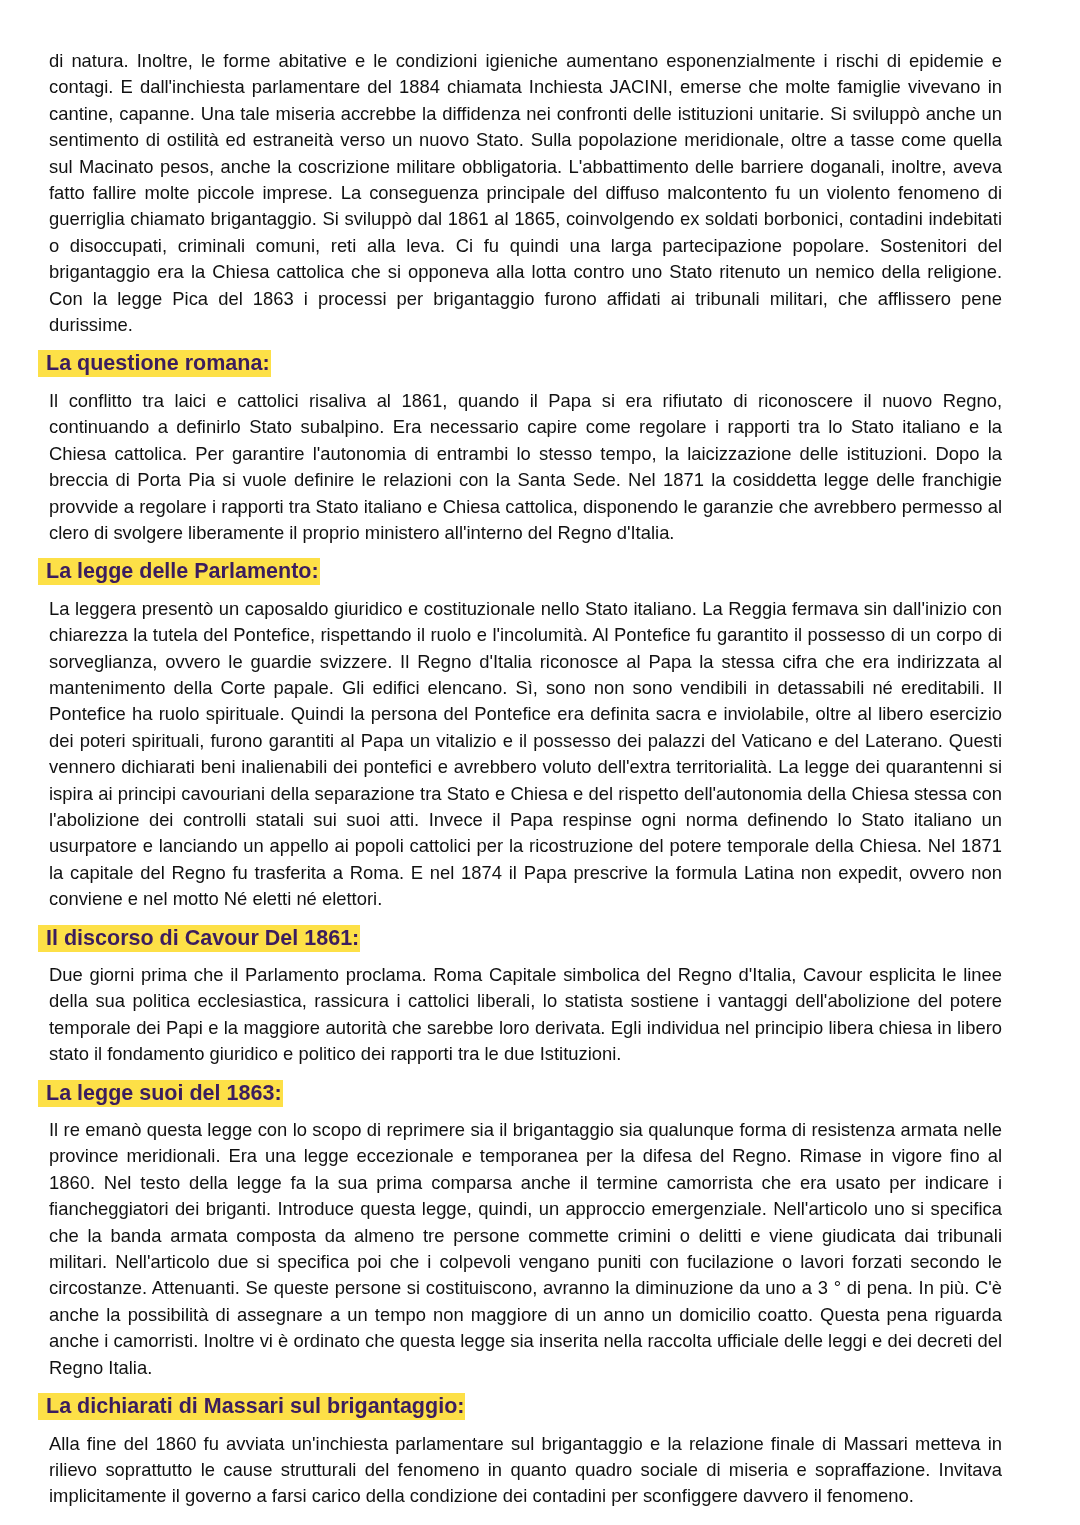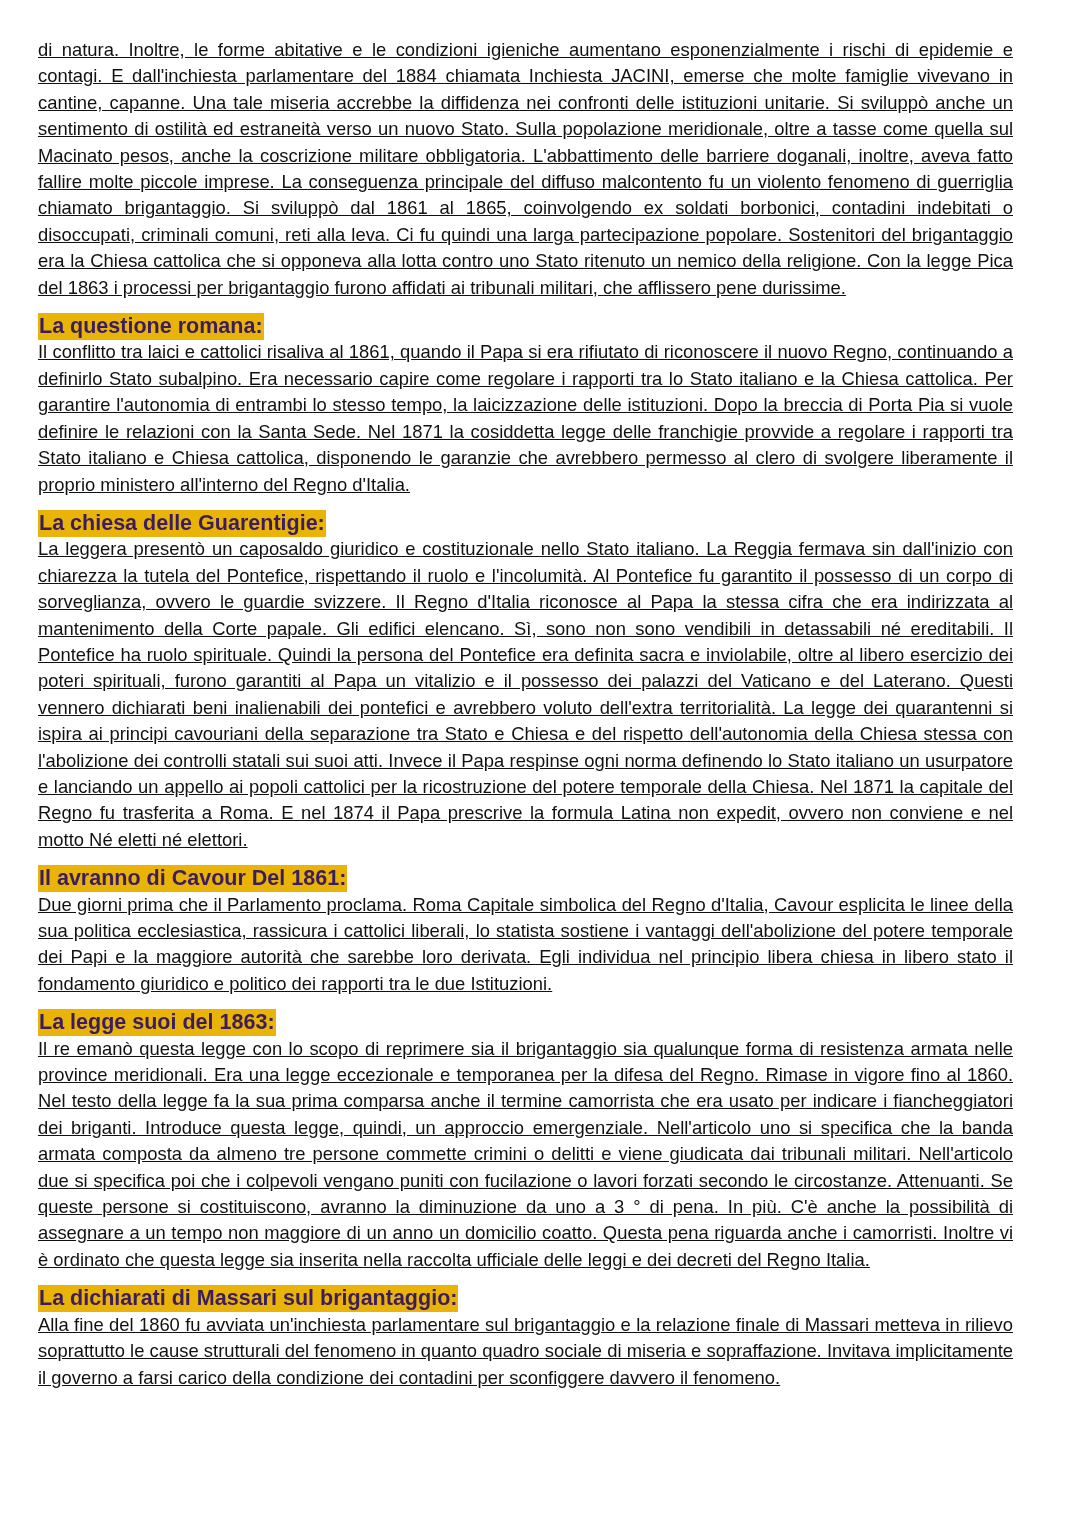--- a/index.html
+++ b/index.html
@@ -17,60 +17,59 @@
     position: absolute;
     left: 38px;
     top: 37px;
     width: 975px;
     font-family: "Liberation Sans", sans-serif;
     font-size: 18.4px;
     line-height: 26.4px;
     color: #111111;
   }
   .para {
-    margin: 0;
+    margin: 11px;
     text-align: justify;
     text-align-last: left;
-    text-decoration: underline;
   }
   .section {
     margin-top: 12px;
   }
   .heading {
     display: block;
     margin: 0;
     padding: 0;
     line-height: 26.4px;
   }
   .heading span {
-    background: #eab308;
+    background: #fde047;
     color: #3b1d5e;
     font-weight: bold;
-    padding: 1px 1px 2px 1px;
+    padding: 1px 1px 2px 8px;
   }
 </style>
 </head>
 <body>
 
 <div class="page">
 
   <p class="para">di natura. Inoltre, le forme abitative e le condizioni igieniche aumentano esponenzialmente i rischi di epidemie e contagi. E dall'inchiesta parlamentare del 1884 chiamata Inchiesta JACINI, emerse che molte famiglie vivevano in cantine, capanne. Una tale miseria accrebbe la diffidenza nei confronti delle istituzioni unitarie. Si sviluppò anche un sentimento di ostilità ed estraneità verso un nuovo Stato. Sulla popolazione meridionale, oltre a tasse come quella sul Macinato pesos, anche la coscrizione militare obbligatoria. L'abbattimento delle barriere doganali, inoltre, aveva fatto fallire molte piccole imprese. La conseguenza principale del diffuso malcontento fu un violento fenomeno di guerriglia chiamato brigantaggio. Si sviluppò dal 1861 al 1865, coinvolgendo ex soldati borbonici, contadini indebitati o disoccupati, criminali comuni, reti alla leva. Ci fu quindi una larga partecipazione popolare. Sostenitori del brigantaggio era la Chiesa cattolica che si opponeva alla lotta contro uno Stato ritenuto un nemico della religione. Con la legge Pica del 1863 i processi per brigantaggio furono affidati ai tribunali militari, che afflissero pene durissime.</p>
 
   <div class="section">
     <h3 class="heading"><span>La questione romana:</span></h3>
     <p class="para">Il conflitto tra laici e cattolici risaliva al 1861, quando il Papa si era rifiutato di riconoscere il nuovo Regno, continuando a definirlo Stato subalpino. Era necessario capire come regolare i rapporti tra lo Stato italiano e la Chiesa cattolica. Per garantire l'autonomia di entrambi lo stesso tempo, la laicizzazione delle istituzioni. Dopo la breccia di Porta Pia si vuole definire le relazioni con la Santa Sede. Nel 1871 la cosiddetta legge delle franchigie provvide a regolare i rapporti tra Stato italiano e Chiesa cattolica, disponendo le garanzie che avrebbero permesso al clero di svolgere liberamente il proprio ministero all'interno del Regno d'Italia.</p>
   </div>
 
   <div class="section">
-    <h3 class="heading"><span>La chiesa delle Guarentigie:</span></h3>
+    <h3 class="heading"><span>La legge delle Parlamento:</span></h3>
     <p class="para">La leggera presentò un caposaldo giuridico e costituzionale nello Stato italiano. La Reggia fermava sin dall'inizio con chiarezza la tutela del Pontefice, rispettando il ruolo e l'incolumità. Al Pontefice fu garantito il possesso di un corpo di sorveglianza, ovvero le guardie svizzere. Il Regno d'Italia riconosce al Papa la stessa cifra che era indirizzata al mantenimento della Corte papale. Gli edifici elencano. Sì, sono non sono vendibili in detassabili né ereditabili. Il Pontefice ha ruolo spirituale. Quindi la persona del Pontefice era definita sacra e inviolabile, oltre al libero esercizio dei poteri spirituali, furono garantiti al Papa un vitalizio e il possesso dei palazzi del Vaticano e del Laterano. Questi vennero dichiarati beni inalienabili dei pontefici e avrebbero voluto dell'extra territorialità. La legge dei quarantenni si ispira ai principi cavouriani della separazione tra Stato e Chiesa e del rispetto dell'autonomia della Chiesa stessa con l'abolizione dei controlli statali sui suoi atti. Invece il Papa respinse ogni norma definendo lo Stato italiano un usurpatore e lanciando un appello ai popoli cattolici per la ricostruzione del potere temporale della Chiesa. Nel 1871 la capitale del Regno fu trasferita a Roma. E nel 1874 il Papa prescrive la formula Latina non expedit, ovvero non conviene e nel motto Né eletti né elettori.</p>
   </div>
 
   <div class="section">
-    <h3 class="heading"><span>Il avranno di Cavour Del 1861:</span></h3>
+    <h3 class="heading"><span>Il discorso di Cavour Del 1861:</span></h3>
     <p class="para">Due giorni prima che il Parlamento proclama. Roma Capitale simbolica del Regno d'Italia, Cavour esplicita le linee della sua politica ecclesiastica, rassicura i cattolici liberali, lo statista sostiene i vantaggi dell'abolizione del potere temporale dei Papi e la maggiore autorità che sarebbe loro derivata. Egli individua nel principio libera chiesa in libero stato il fondamento giuridico e politico dei rapporti tra le due Istituzioni.</p>
   </div>
 
   <div class="section">
     <h3 class="heading"><span>La legge suoi del 1863:</span></h3>
     <p class="para">Il re emanò questa legge con lo scopo di reprimere sia il brigantaggio sia qualunque forma di resistenza armata nelle province meridionali. Era una legge eccezionale e temporanea per la difesa del Regno. Rimase in vigore fino al 1860. Nel testo della legge fa la sua prima comparsa anche il termine camorrista che era usato per indicare i fiancheggiatori dei briganti. Introduce questa legge, quindi, un approccio emergenziale. Nell'articolo uno si specifica che la banda armata composta da almeno tre persone commette crimini o delitti e viene giudicata dai tribunali militari. Nell'articolo due si specifica poi che i colpevoli vengano puniti con fucilazione o lavori forzati secondo le circostanze. Attenuanti. Se queste persone si costituiscono, avranno la diminuzione da uno a 3 ° di pena. In più. C'è anche la possibilità di assegnare a un tempo non maggiore di un anno un domicilio coatto. Questa pena riguarda anche i camorristi. Inoltre vi è ordinato che questa legge sia inserita nella raccolta ufficiale delle leggi e dei decreti del Regno Italia.</p>
   </div>
 
   <div class="section">
     <h3 class="heading"><span>La dichiarati di Massari sul brigantaggio:</span></h3>

